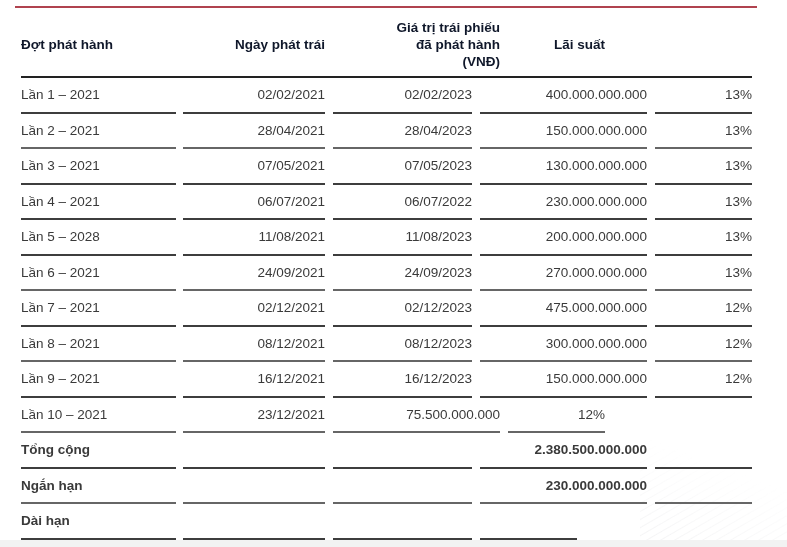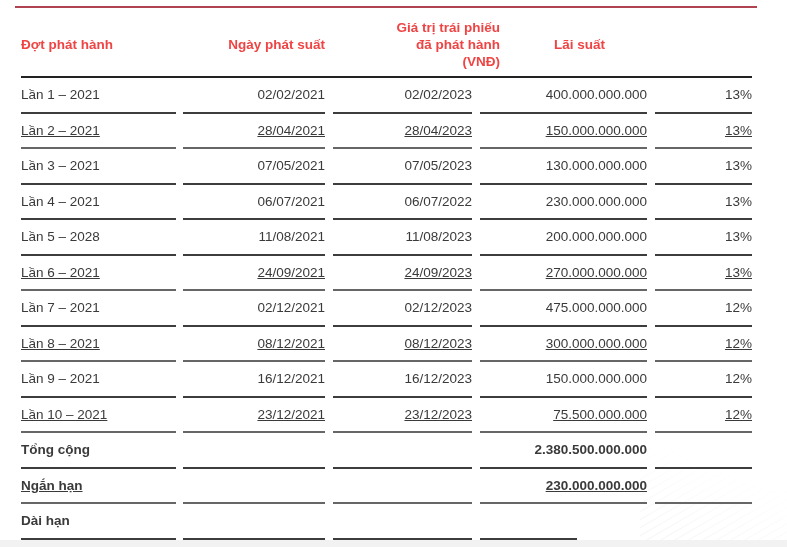--- a/index.html
+++ b/index.html
@@ -29,39 +29,39 @@
     .cell {
       position: relative; box-sizing: border-box; font-size: 13.5px; line-height: 17px;
       display: flex; align-items: center;
     }
     .cell.right { justify-content: flex-end; text-align: right; }
     .c1 { width: 155px; margin-right: 7px; }
     .c2 { width: 142px; margin-right: 8px; }
     .c3 { width: 139px; margin-right: 8px; }
     .c4 { width: 167px; margin-right: 8px; }
     .c5 { width: 97px; }
-    .header .cell { height: 78px; font-weight: bold; color: #ef4444; padding-top: 10px; }
+    .header .cell { height: 78px; font-weight: bold; color: #0f172a; padding-top: 10px; }
     .header .cell.multi { flex-direction: column; align-items: flex-end; justify-content: center; }
     .header-line { position: absolute; left: 0; right: 0; bottom: 0; height: 2px; background: #222; }
     .data .cell { height: 35.5px; border-bottom: 2px solid #3d3d3d; }
-    .data .cell.lighter { border-bottom-color: #666; text-decoration: underline; }
+    .data .cell.lighter { border-bottom-color: #666; }
     .summary .cell { font-weight: bold; }
     .data-rows { }
   </style>
 </head>
 <body>
 
 <div class="red-rule"></div>
 <div class="deco"></div>
 <div class="bottom-band"></div>
 
 <div class="table">
   <div class="row header">
     <div class="cell c1">Đợt phát hành</div>
-    <div class="cell c2 right">Ngày phát suất</div>
+    <div class="cell c2 right">Ngày phát trái</div>
     <div class="cell c4 right multi">
       <span>Giá trị trái phiếu</span>
       <span>đã phát hành</span>
       <span>(VNĐ)</span>
     </div>
     <div class="cell c5 right">Lãi suất</div>
     <div class="header-line"></div>
   </div>
 
   <div class="data-rows">
@@ -124,21 +124,20 @@
     <div class="row data">
       <div class="cell c1">Lần 9 – 2021</div>
       <div class="cell c2 right">16/12/2021</div>
       <div class="cell c3 right">16/12/2023</div>
       <div class="cell c4 right">150.000.000.000</div>
       <div class="cell c5 right">12%</div>
     </div>
     <div class="row data">
       <div class="cell c1 lighter">Lần 10 – 2021</div>
       <div class="cell c2 right lighter">23/12/2021</div>
-      <div class="cell c3 right lighter">23/12/2023</div>
       <div class="cell c4 right lighter">75.500.000.000</div>
       <div class="cell c5 right lighter">12%</div>
     </div>
 
     <div class="row data summary">
       <div class="cell c1">Tổng cộng</div>
       <div class="cell c2"></div>
       <div class="cell c3"></div>
       <div class="cell c4 right">2.380.500.000.000</div>
       <div class="cell c5"></div>

